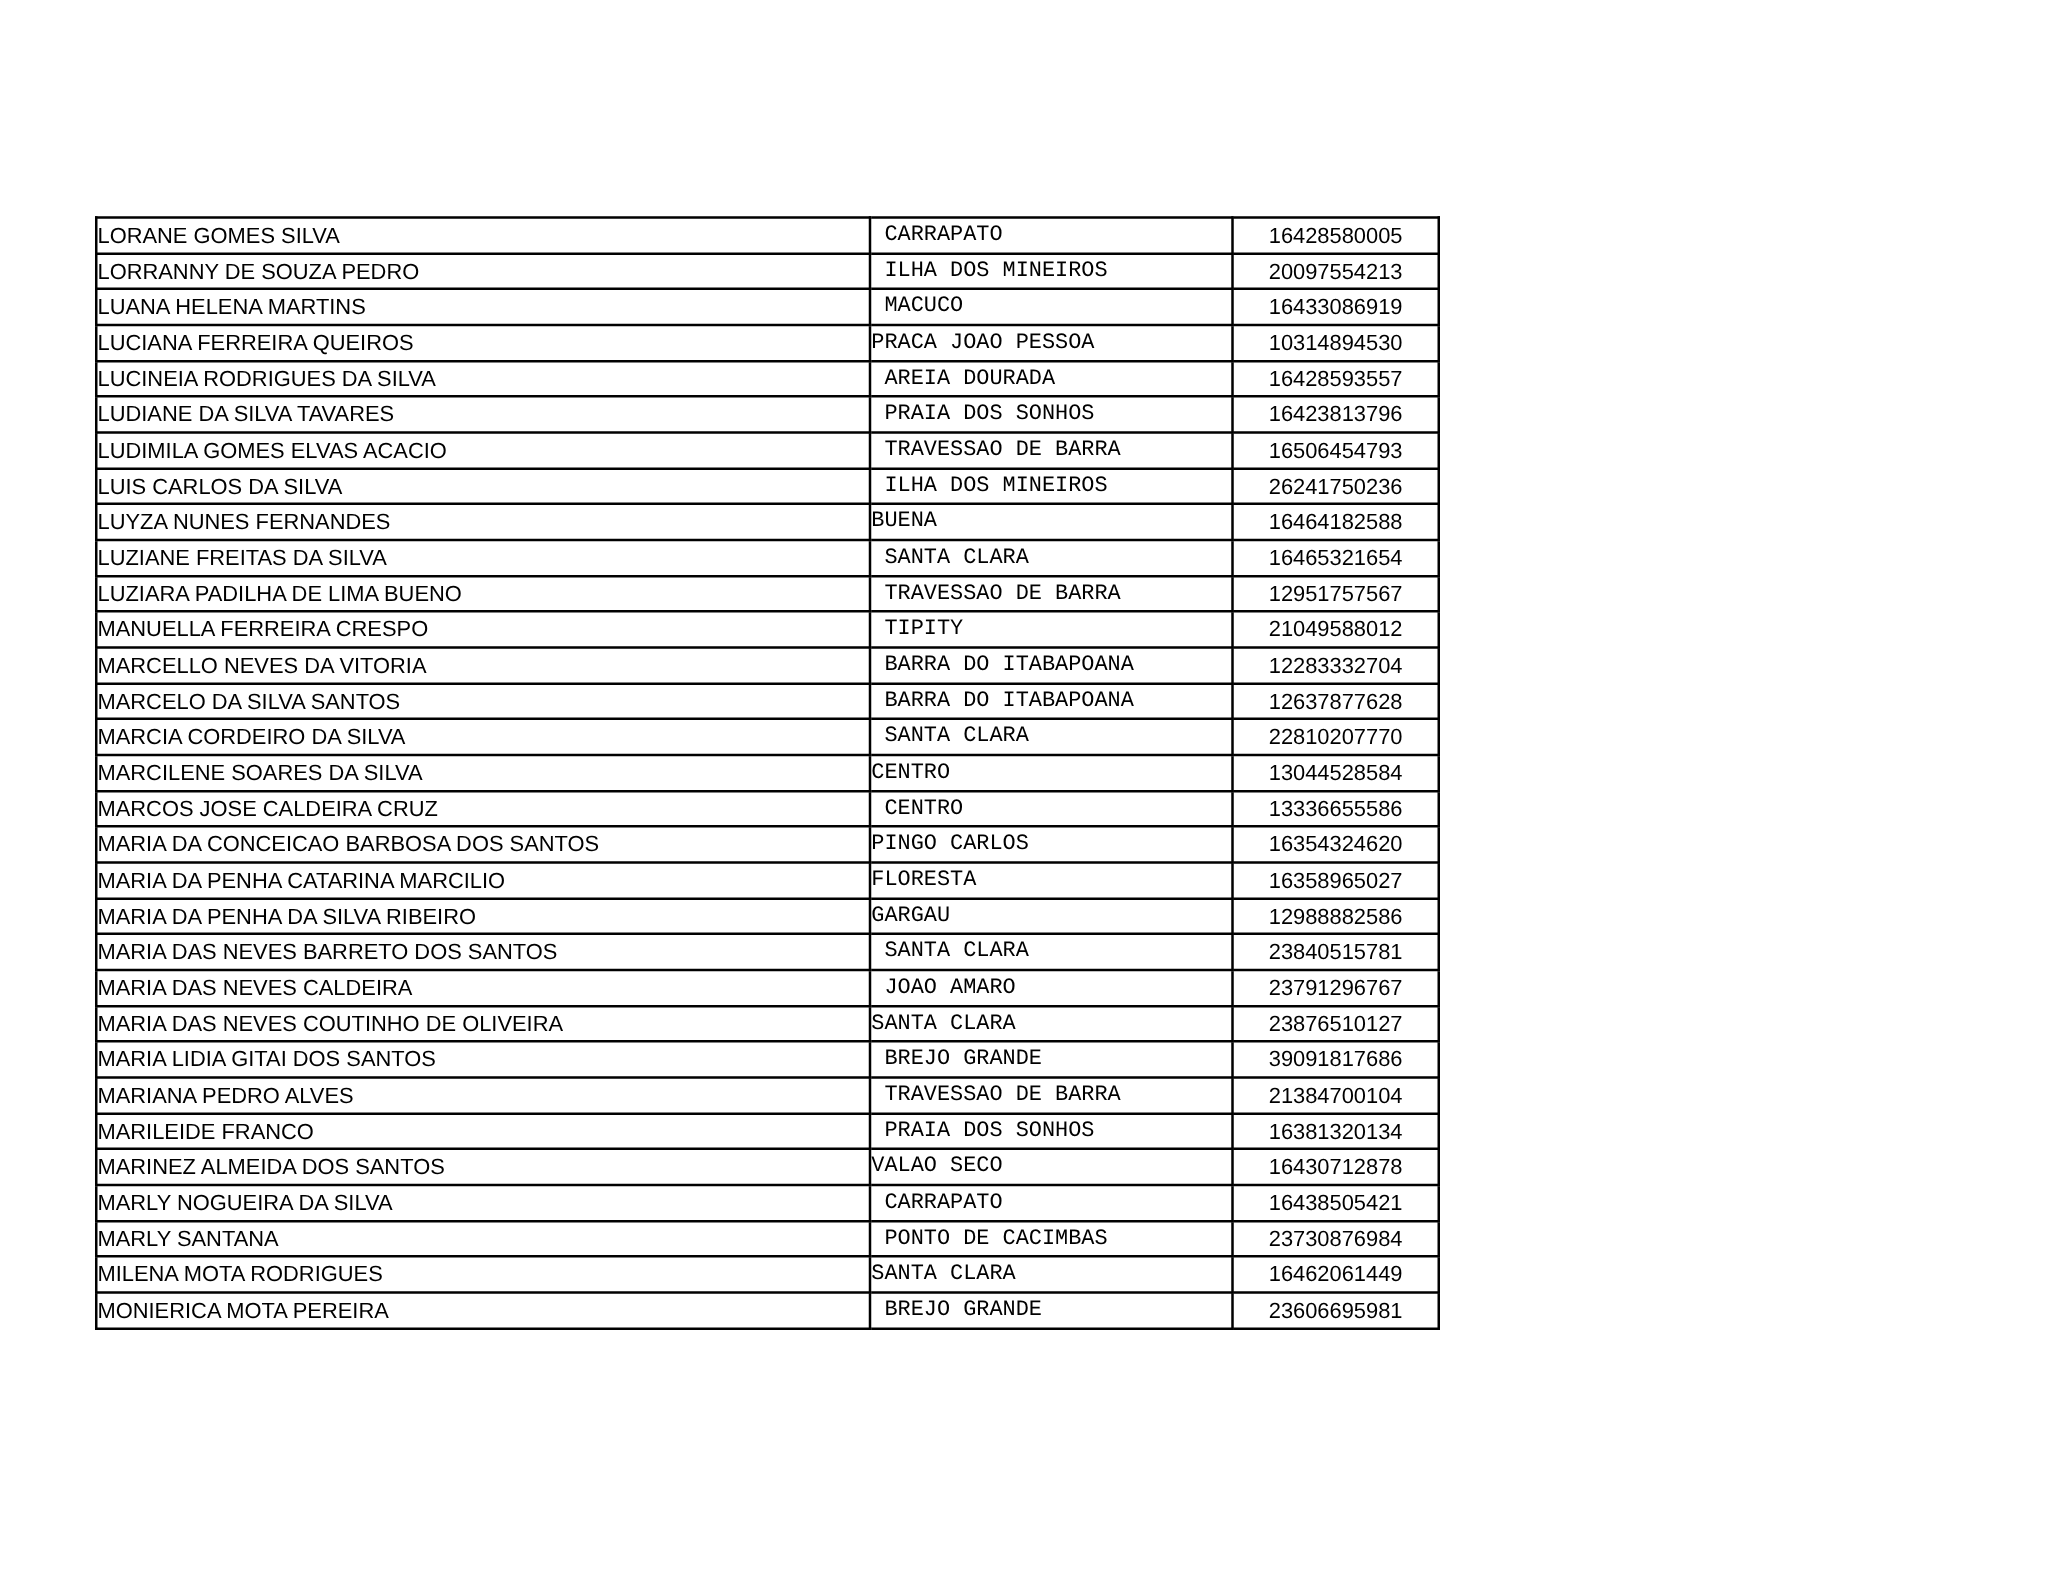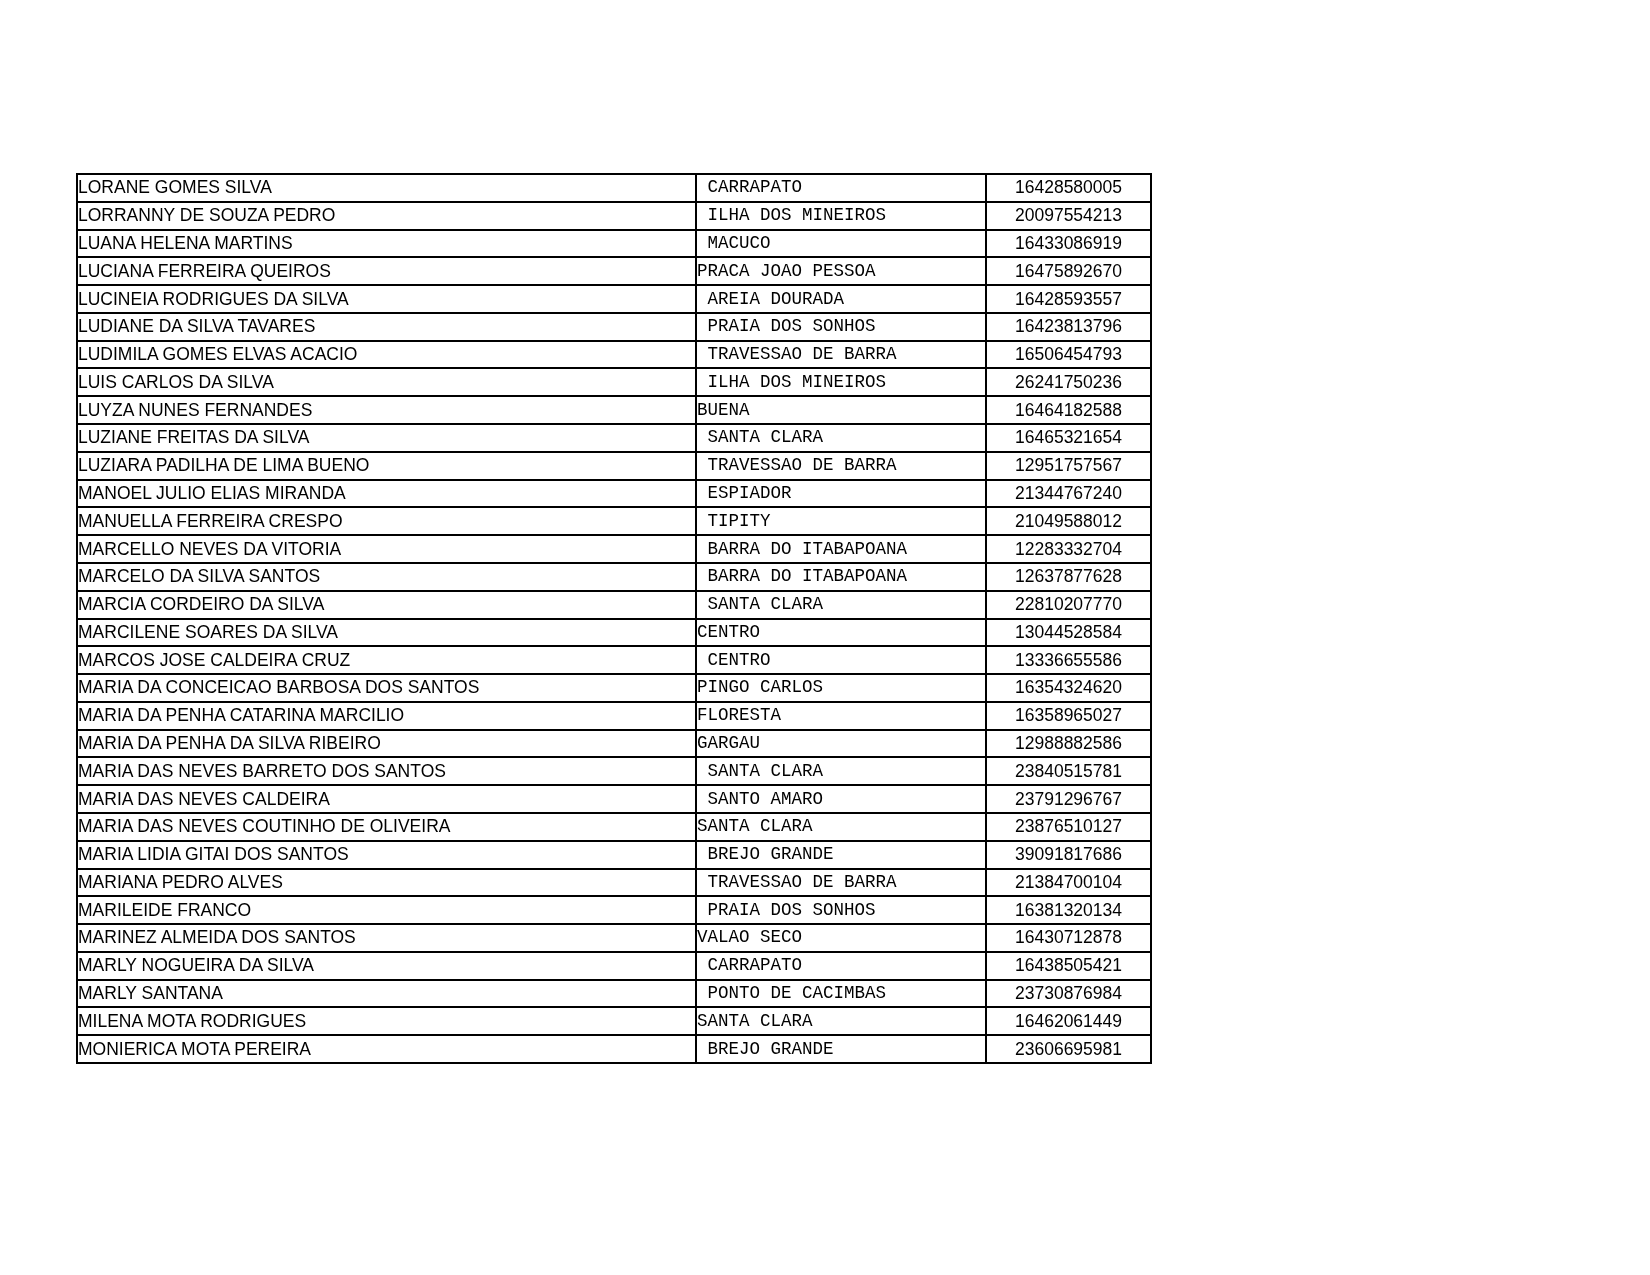--- a/index.html
+++ b/index.html
@@ -86,21 +86,21 @@
 
   <tr>
     <td class="cell-name">LUANA HELENA MARTINS</td>
     <td class="cell-locality"> MACUCO</td>
     <td class="cell-number">16433086919</td>
   </tr>
 
   <tr>
     <td class="cell-name">LUCIANA FERREIRA QUEIROS</td>
     <td class="cell-locality">PRACA JOAO PESSOA</td>
-    <td class="cell-number">16475892670</td>
+    <td class="cell-number">10314894530</td>
   </tr>
 
   <tr>
     <td class="cell-name">LUCINEIA RODRIGUES DA SILVA</td>
     <td class="cell-locality"> AREIA DOURADA</td>
     <td class="cell-number">16428593557</td>
   </tr>
 
   <tr>
     <td class="cell-name">LUDIANE DA SILVA TAVARES</td>
@@ -132,25 +132,20 @@
     <td class="cell-number">16465321654</td>
   </tr>
 
   <tr>
     <td class="cell-name">LUZIARA PADILHA DE LIMA BUENO</td>
     <td class="cell-locality"> TRAVESSAO DE BARRA</td>
     <td class="cell-number">12951757567</td>
   </tr>
 
 
-  <tr>
-    <td class="cell-name">MANOEL JULIO ELIAS MIRANDA</td>
-    <td class="cell-locality"> ESPIADOR</td>
-    <td class="cell-number">21344767240</td>
-  </tr>
 
   <tr>
     <td class="cell-name">MANUELLA FERREIRA CRESPO</td>
     <td class="cell-locality"> TIPITY</td>
     <td class="cell-number">21049588012</td>
   </tr>
 
   <tr>
     <td class="cell-name">MARCELLO NEVES DA VITORIA</td>
     <td class="cell-locality"> BARRA DO ITABAPOANA</td>
@@ -200,21 +195,21 @@
   </tr>
 
   <tr>
     <td class="cell-name">MARIA DAS NEVES BARRETO DOS SANTOS</td>
     <td class="cell-locality"> SANTA CLARA</td>
     <td class="cell-number">23840515781</td>
   </tr>
 
   <tr>
     <td class="cell-name">MARIA DAS NEVES CALDEIRA</td>
-    <td class="cell-locality"> SANTO AMARO</td>
+    <td class="cell-locality"> JOAO AMARO</td>
     <td class="cell-number">23791296767</td>
   </tr>
 
   <tr>
     <td class="cell-name">MARIA DAS NEVES COUTINHO DE OLIVEIRA</td>
     <td class="cell-locality">SANTA CLARA</td>
     <td class="cell-number">23876510127</td>
   </tr>
 
   <tr>

